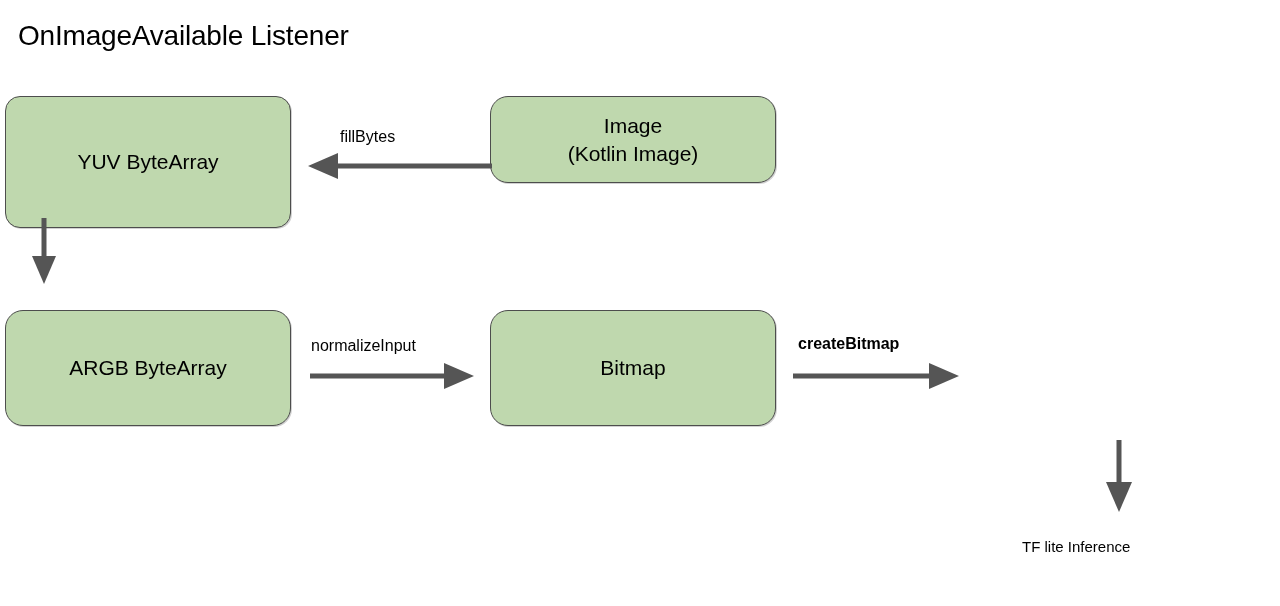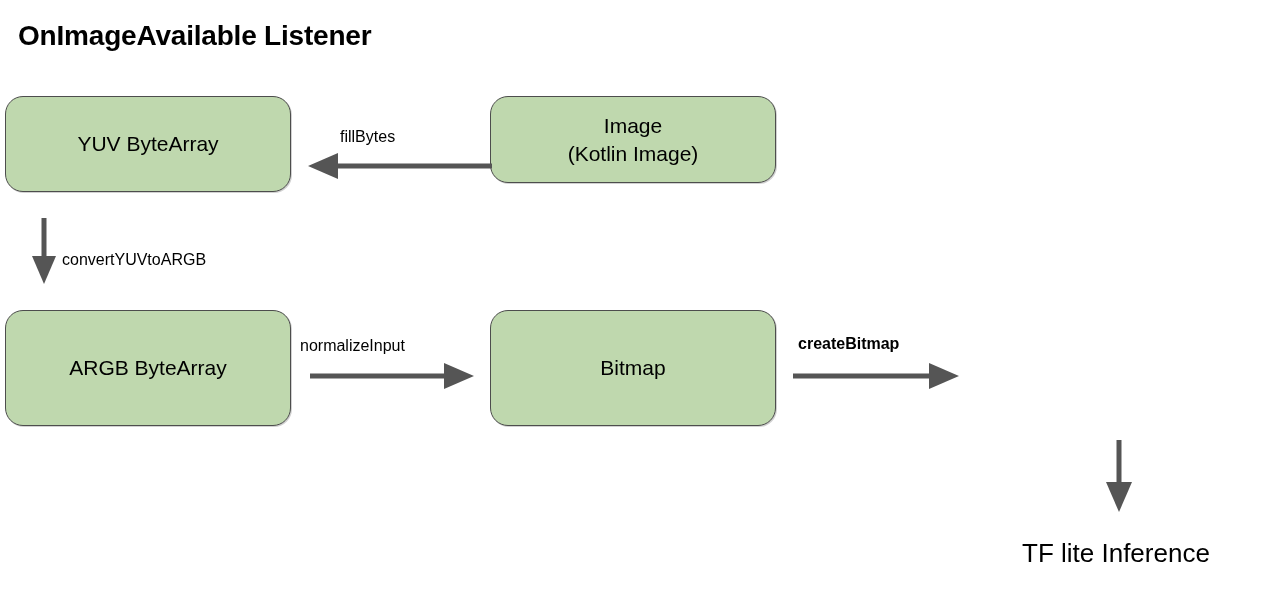--- a/index.html
+++ b/index.html
@@ -20,21 +20,21 @@
     left: 0;
     top: 0;
     width: 1280px;
     height: 606px;
   }
   .title {
     position: absolute;
     left: 18px;
     top: 20px;
     font-size: 28px;
-    font-weight: bold;
+    font-weight: normal;
     letter-spacing: -0.2px;
     color: #000000;
     white-space: nowrap;
   }
   .node {
     position: absolute;
     box-sizing: border-box;
     background: #bfd8ae;
     border: 1.6px solid #4d4d4d;
     border-radius: 18px;
@@ -52,67 +52,66 @@
     display: block;
   }
   .edge-label {
     position: absolute;
     font-size: 16px;
     color: #000000;
     white-space: nowrap;
   }
   .plain-label {
     position: absolute;
-    font-size: 26px;
+    font-size: 15px;
     color: #000000;
     white-space: nowrap;
   }
   .arrow-svg {
     position: absolute;
     overflow: visible;
   }
 </style>
 </head>
 <body>
 
 <div id="canvas">
 
   <div class="title">OnImageAvailable Listener</div>
 
-  <div class="node" style="left:5px; top:96px; width:286px; height:96px;">
+  <div class="node" style="left:5px; top:96px; width:286px; height:132px;border-radius:15px;">
     <span class="node-label">YUV ByteArray</span>
   </div>
 
   <div class="node" style="left:490px; top:96px; width:286px; height:87px;">
     <span class="node-label">Image
 (Kotlin Image)</span>
   </div>
 
   <div class="edge-label" style="left:340px; top:128px;">fillBytes</div>
   <svg class="arrow-svg" style="left:300px; top:152px;" width="192" height="28">
     <line x1="192" y1="14" x2="34" y2="14" stroke="#555555" stroke-width="5"></line>
     <polygon points="8,14 38,1 38,27" fill="#555555"></polygon>
   </svg>
 
   <svg class="arrow-svg" style="left:30px; top:218px;" width="32" height="68">
     <line x1="14" y1="0" x2="14" y2="44" stroke="#555555" stroke-width="5"></line>
     <polygon points="14,66 2,38 26,38" fill="#555555"></polygon>
   </svg>
-  <div class="edge-label" style="left:62px; top:251px;">convertYUVtoARGB</div>
 
   <div class="node" style="left:5px; top:310px; width:286px; height:116px;">
     <span class="node-label">ARGB ByteArray</span>
   </div>
 
   <div class="node" style="left:490px; top:310px; width:286px; height:116px;">
     <span class="node-label">Bitmap</span>
   </div>
 
 
-  <div class="edge-label" style="left:300px; top:337px;">normalizeInput</div>
+  <div class="edge-label" style="left:311px; top:337px;">normalizeInput</div>
   <svg class="arrow-svg" style="left:310px; top:362px;" width="170" height="28">
     <line x1="0" y1="14" x2="136" y2="14" stroke="#555555" stroke-width="5"></line>
     <polygon points="164,14 134,1 134,27" fill="#555555"></polygon>
   </svg>
 
   <div class="edge-label" style="left:798px; top:335px;font-weight:bold;">createBitmap</div>
   <svg class="arrow-svg" style="left:793px; top:362px;" width="172" height="28">
     <line x1="0" y1="14" x2="138" y2="14" stroke="#555555" stroke-width="5"></line>
     <polygon points="166,14 136,1 136,27" fill="#555555"></polygon>
   </svg>

